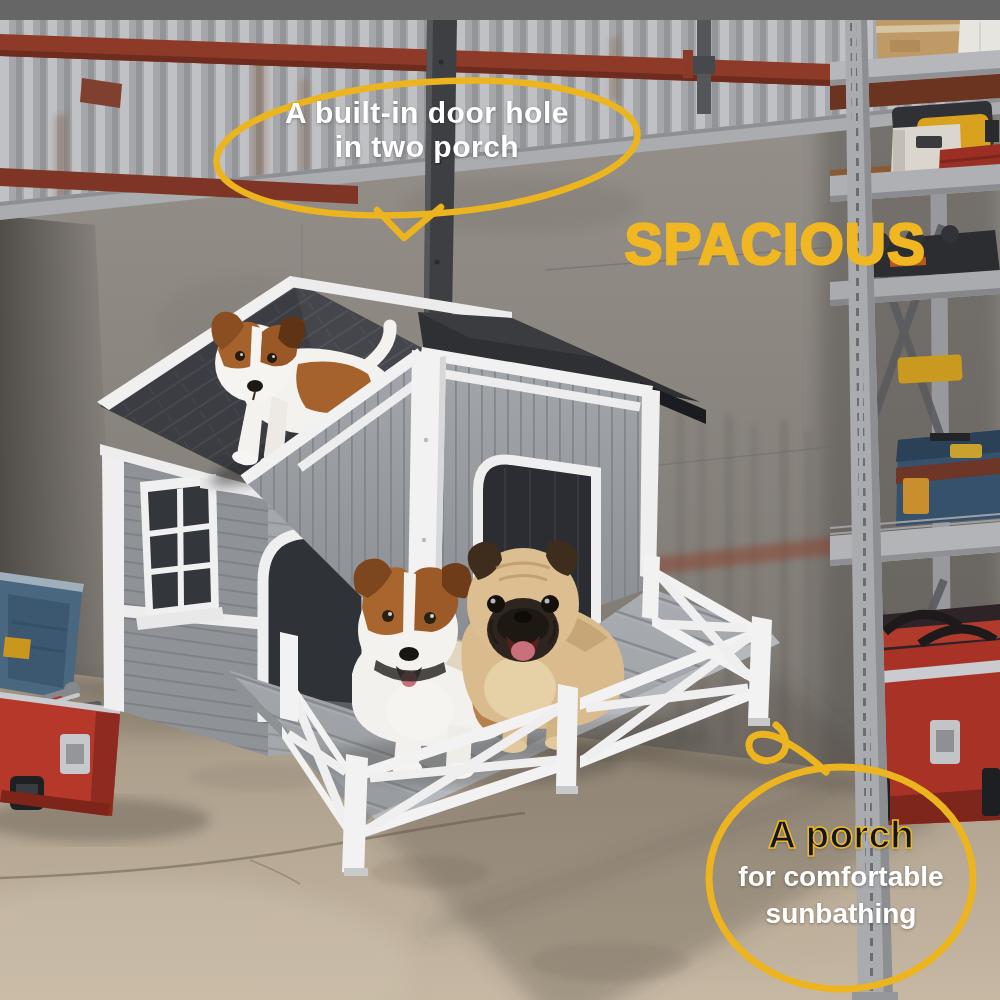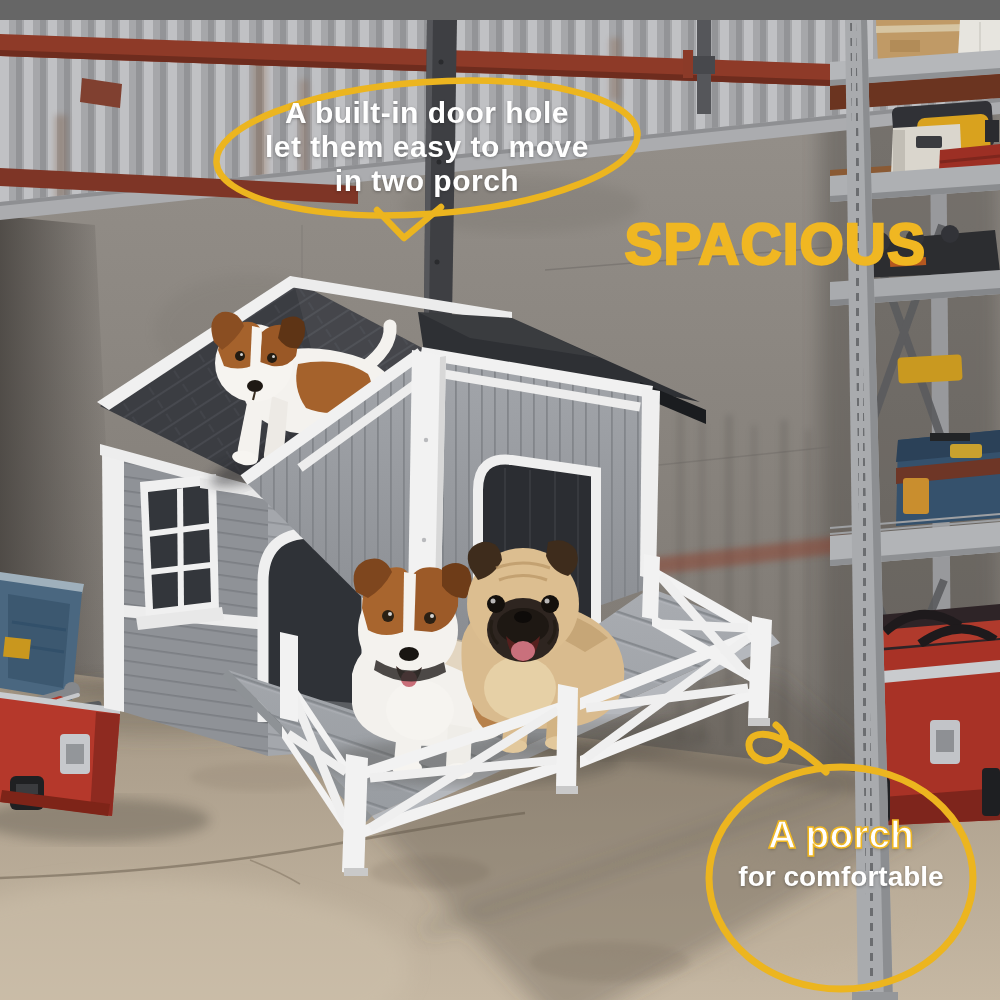--- a/index.html
+++ b/index.html
@@ -7,21 +7,21 @@
          font-family:"Liberation Sans",sans-serif;background:#8b8680;margin-top:20px;}
   .stage svg{position:absolute;left:0;top:0;}
   .overlay{position:absolute;z-index:5;}
   .callout-top{left:207px;top:76px;width:440px;text-align:center;color:#fff;
     font-weight:700;font-size:30px;line-height:34px;letter-spacing:.5px;
     text-shadow:0 1px 3px rgba(30,30,30,.35);}
   .headline{right:74px;top:190px;text-align:right;color:#F0B722;
     font-weight:900;font-size:57px;line-height:68px;letter-spacing:1px;
     -webkit-text-stroke:2.4px #F0B722;text-shadow:0 1px 1px rgba(110,75,0,.25);}
   .callout-porch{left:711px;top:792px;width:260px;text-align:center;}
-  .callout-porch .title{color:#ffffff;font-weight:900;font-size:39px;line-height:46px;
+  .callout-porch .title{color:#0f172a;font-weight:900;font-size:39px;line-height:46px;
     -webkit-text-stroke:1.6px #F0B722;text-shadow:0 2px 3px rgba(60,40,0,.25);}
   .callout-porch .line{color:#ffffff;font-weight:700;font-size:28px;line-height:37px;
     text-shadow:0 1px 3px rgba(30,30,30,.4);}
   .block{display:block;}
 </style>
 </head>
 <body>
 
 <div class="stage">
 
@@ -473,26 +473,26 @@
   <path d="M377,190 L404,218 L441,187"></path>
 </g>
 <g fill="none" stroke="#ECB51F" stroke-width="7" stroke-linecap="round">
   <ellipse cx="841" cy="858" rx="132" ry="111"></ellipse>
   <path d="M826,752 C812,738 800,730 786,722 C768,711 750,712 749,724 C748,737 764,745 777,738 C790,731 788,714 776,705"></path>
 </g>
 </svg>
 
 <div class="overlay callout-top">
   <span class="block">A built-in door hole</span>
-  <span class="block">let them easy to move</span>
   <span class="block">in two porch</span>
 </div>
 
 <div class="overlay headline">
   <span class="block">SPACIOUS</span>
 </div>
 
 <div class="overlay callout-porch">
   <span class="block title">A porch</span>
   <span class="block line">for comfortable</span>
+  <span class="block line">sunbathing</span>
 </div>
 
 </div>
 
 </body></html>

